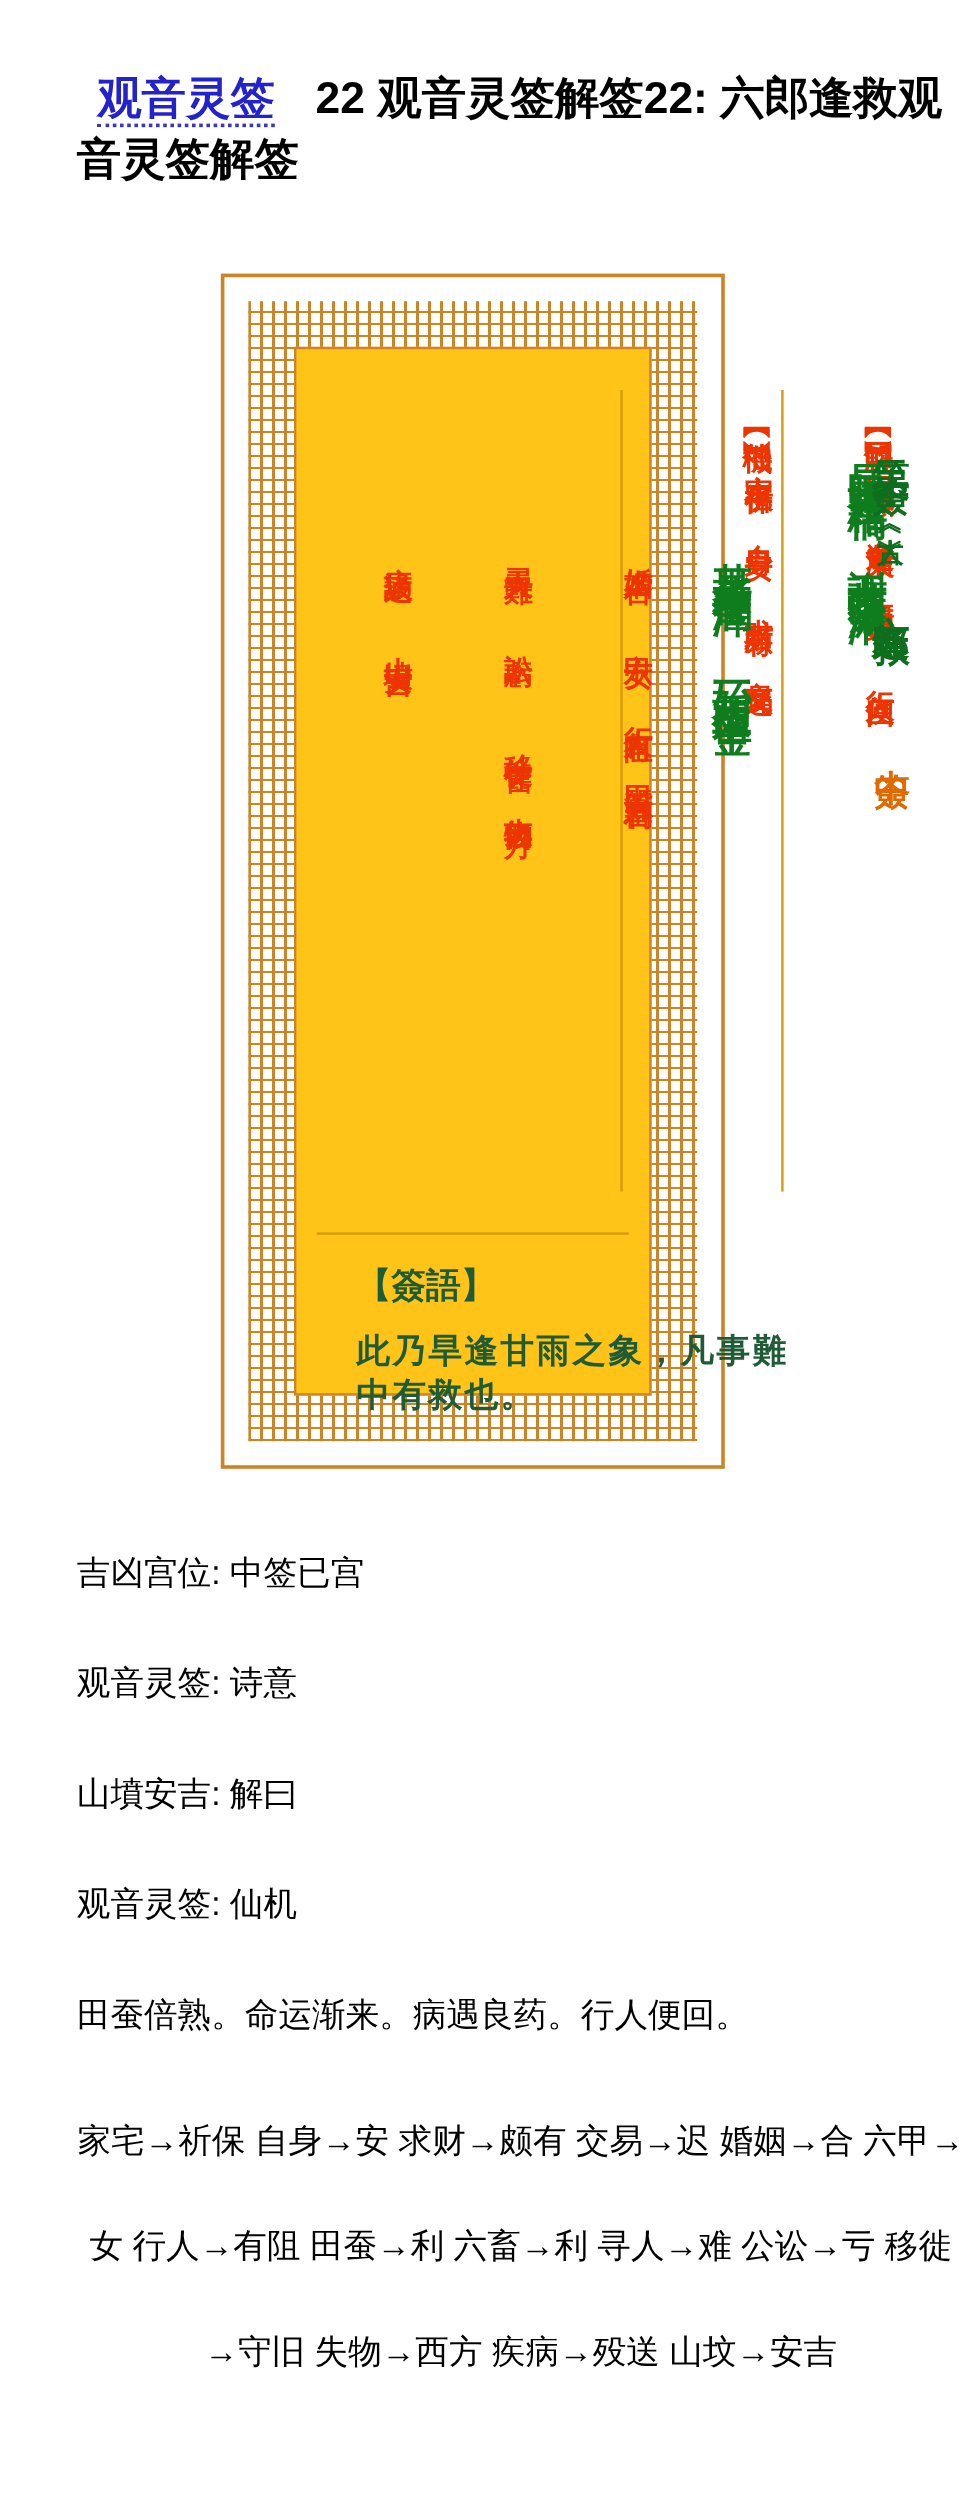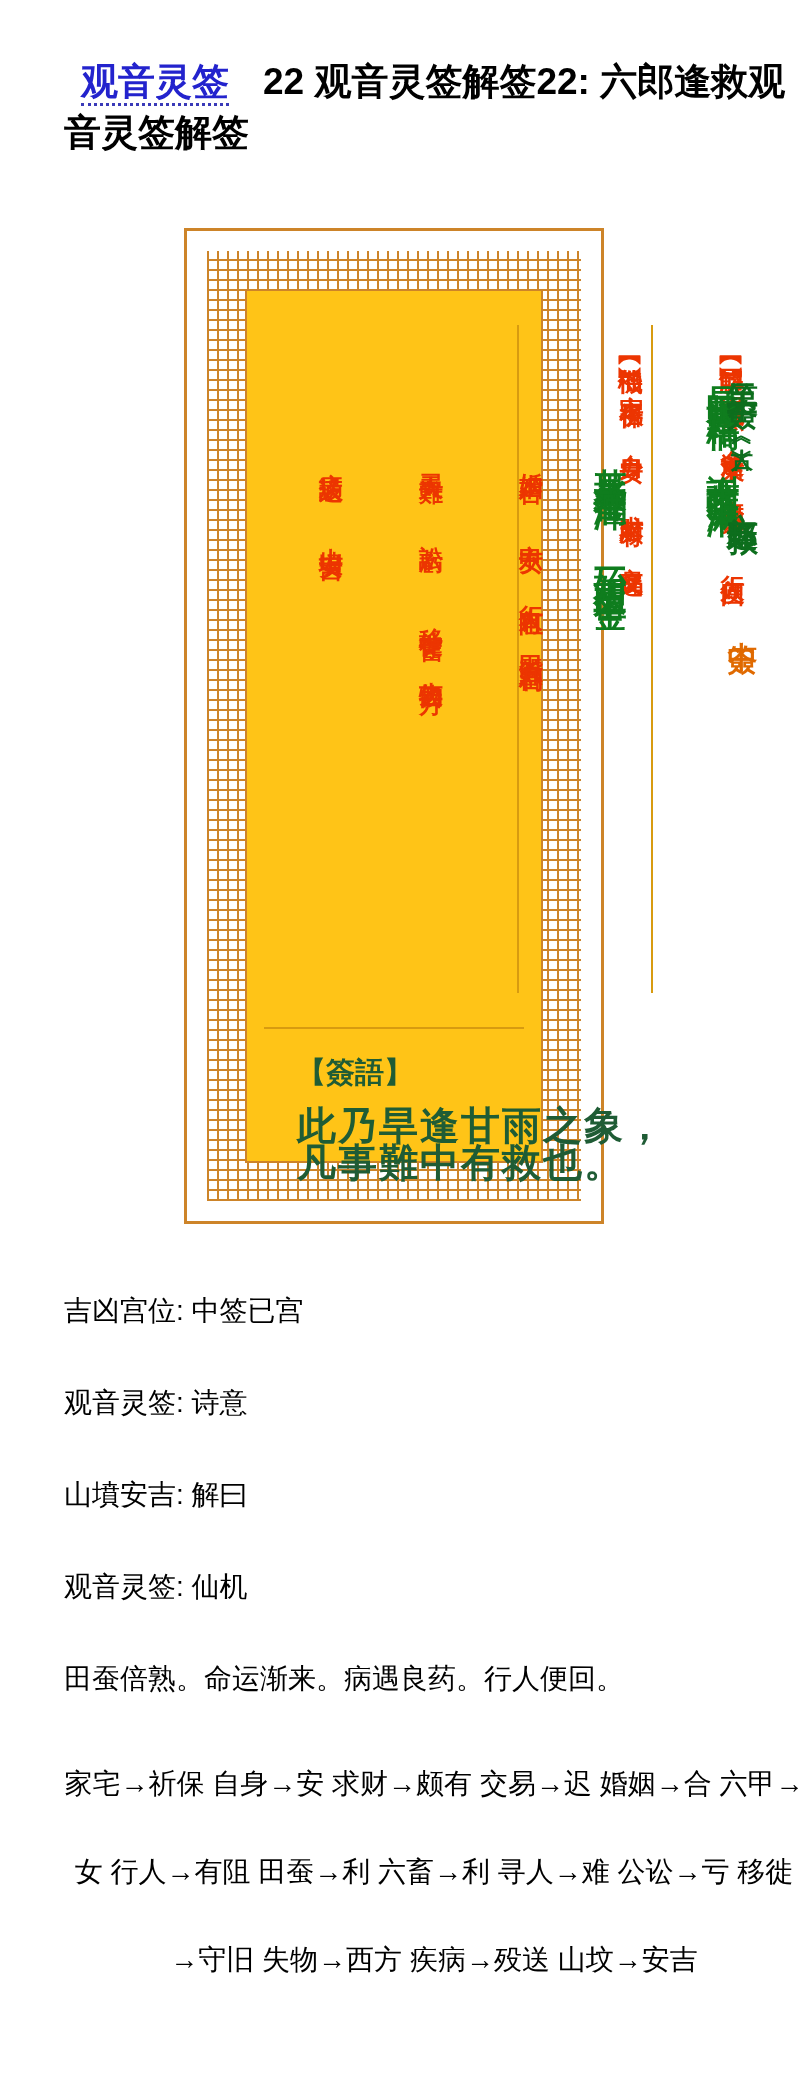--- a/index.html
+++ b/index.html
@@ -47,21 +47,21 @@
   .poem  { color:#0f7d1e; font-size:33px; letter-spacing:5px; }
   .hdr   { color:#0d6e1d; font-size:31px; letter-spacing:4px; }
   .guren { color:#0d6e1d; font-size:22px; letter-spacing:2px; }
   .grade { color:#e06a00; font-size:30px; letter-spacing:4px; }
   .qianyu {
     border-top:2px solid #d89b10; height:117px;
     padding:8px 16px 0 16px;
     color:#1f5c35; font-weight:bold;
   }
   .qianyu-title { font-size:29px; line-height:36px; }
-  .qianyu-text  { font-size:39px; line-height:37px; width:380px; letter-spacing:2px; }
+  .qianyu-text  { font-size:28px; line-height:37px; width:380px; letter-spacing:2px; }
   
   .content { margin:56px 30px 0 30px; }
   .content p {
     font-size:28px; line-height:61px; margin:0 0 31px 0;
     word-break:break-all;
   }
   .content p.list { line-height:88px;text-align:center; }
 </style>
 </head>
 <body>

